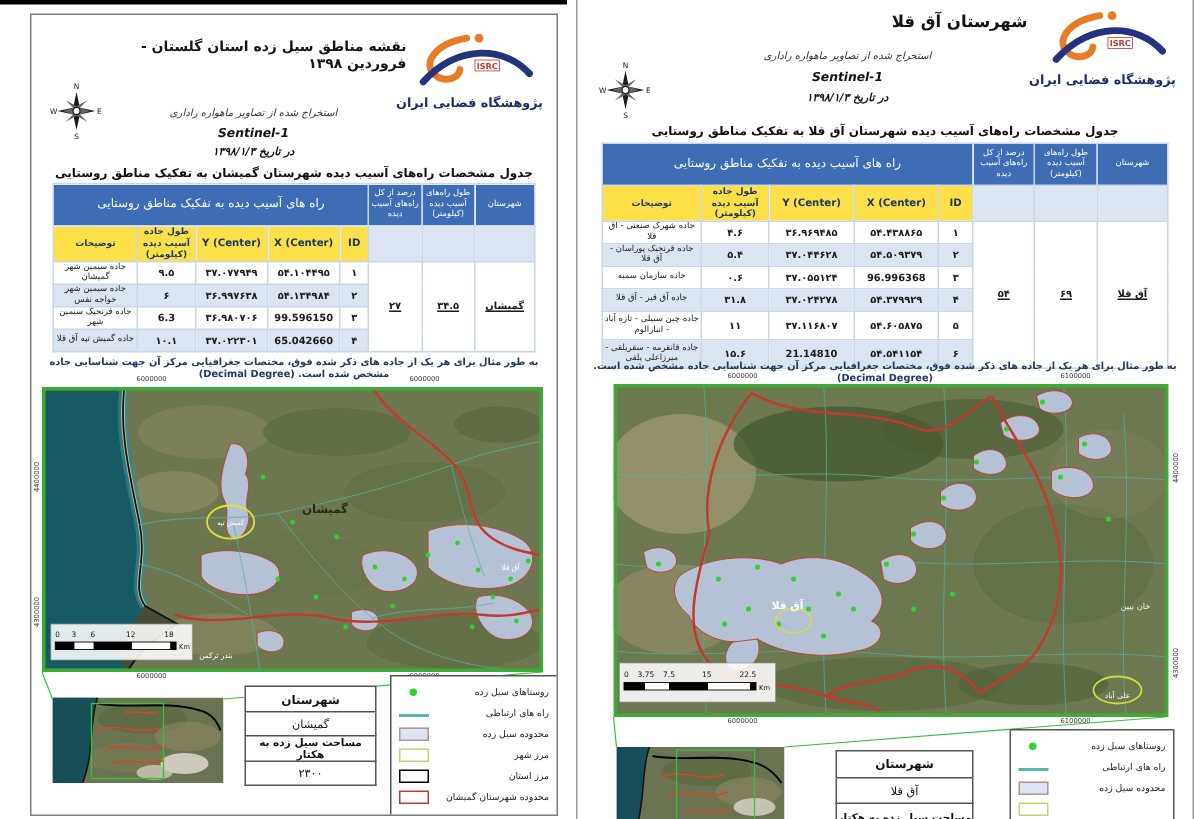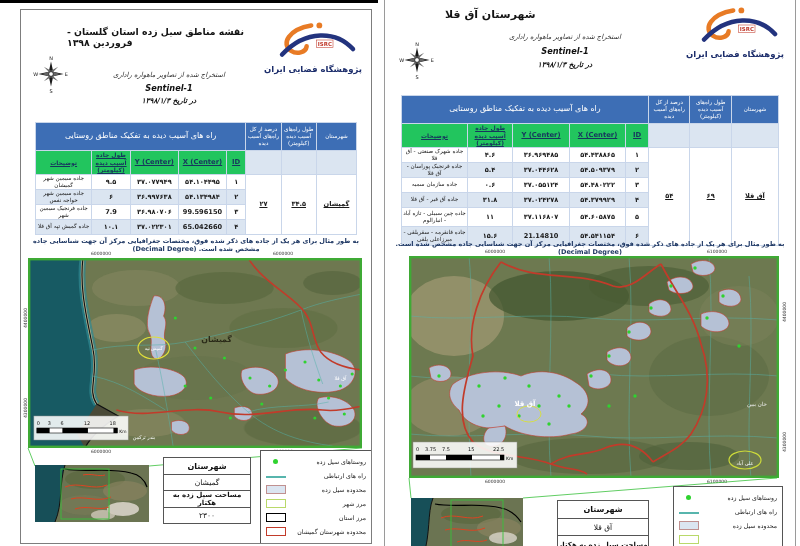--- a/index.html
+++ b/index.html
@@ -3,31 +3,31 @@
 <meta charset="utf-8">
 <style>
   html,body{margin:0;padding:0;background:#fff;}
   .canvas{position:relative;width:800px;height:546px;background:#fff;overflow:hidden;
           font-family:"DejaVu Sans",sans-serif;color:#111;}
   .toprule{position:absolute;left:0;top:0;width:378px;height:3px;background:#000;}
   .page{position:absolute;background:#fff;overflow:hidden;}
   .page-left{left:20px;top:9px;width:350px;height:533px;border:1px solid #7d7d7d;}
   .page-right{left:384px;top:0;width:410px;height:546px;border-left:1px solid #9a9a9a;border-right:1px solid #9a9a9a;}
   .rtl{direction:rtl;}
-  .hdr-title{position:absolute;text-align:left;font-weight:bold;color:#141414;direction:rtl;}
+  .hdr-title{position:absolute;text-align:right;font-weight:bold;color:#141414;direction:rtl;}
   .hdr-sub{position:absolute;text-align:center;color:#333;direction:rtl;font-style:italic;}
   .logo{position:absolute;width:104px;text-align:center;}
   .logo-org{font-size:8.5px;font-weight:bold;color:#1c2d6b;direction:rtl;white-space:nowrap;}
   .compass{position:absolute;}
   .caption{position:absolute;left:0;right:0;text-align:center;font-size:8px;font-weight:bold;color:#101010;direction:rtl;}
   table.roads{position:absolute;border-collapse:collapse;table-layout:fixed;background:#fff;border:1px solid #9fb3d1;}
   table.roads td,table.roads th{border:1px solid #c9d6ea;overflow:hidden;padding:0 1px;text-align:center;vertical-align:middle;}
   th.blue{background:#3d6eb5;color:#fff;font-weight:normal;font-size:5.6px;line-height:1.3;border:1px solid #fff;}
   th.blue.group{font-size:8px;}
-  th.green{background:#22c55e;color:#17365d;font-weight:bold;font-size:6px;line-height:1.25;border:1px solid #fff;text-decoration:underline;}
+  th.green{background:#fde047;color:#17365d;font-weight:bold;font-size:6px;line-height:1.25;border:1px solid #fff;}
   th.green.lat{font-size:6.8px;}
   td.gap{background:#dbe5f1;border:1px solid #fff;}
   td.merged{background:#fff;font-weight:bold;font-size:8px;color:#111;text-decoration:underline;}
   tr.datarow td{font-size:6.6px;color:#1a1a1a;font-weight:bold;height:14px;}
   tr.datarow td.desc{font-size:5.7px;font-weight:normal;color:#222;line-height:1.15;}
   tr.alt td{background:#dbe5f1;}
   .footnote{position:absolute;left:0;right:0;text-align:center;font-size:6.5px;font-weight:bold;color:#1f3864;direction:rtl;}
   .mapsvg{position:absolute;display:block;}
   .tick{position:absolute;font-size:4.5px;color:#333;white-space:nowrap;}
   .vtick{position:absolute;font-size:4.5px;color:#333;transform:rotate(-90deg);transform-origin:left top;white-space:nowrap;}
@@ -76,20 +76,21 @@
       <polygon points="20,8 22.5,19.5 34,22 22.5,24.5 20,36 17.5,24.5 6,22 17.5,19.5" fill="#1a1a1a"></polygon>
       <polygon points="28,14 22.5,19.5 30,22 22.5,24.5 28,30 20,25.5 12,30 17.5,24.5 10,22 17.5,19.5 12,14 20,18.5" fill="#666"></polygon>
       <circle cx="20" cy="22" r="2.6" fill="#fff" stroke="#111" stroke-width="0.8"></circle>
     </svg>
 
     <div class="hdr-title" style="left:46px;right:100px;top:16px;font-size:9.3px;">نقشه مناطق سیل زده استان گلستان - فروردین ۱۳۹۸</div>
     <div class="hdr-sub" style="left:46px;right:100px;top:61px;font-size:6.8px;text-align:center;">استخراج شده از تصاویر ماهواره راداری</div>
     <div class="hdr-sub" style="left:46px;right:100px;top:73px;font-size:8.2px;font-weight:bold;color:#111;text-align:center;">Sentinel-1</div>
     <div class="hdr-sub" style="left:46px;right:100px;top:86px;font-size:7.2px;font-weight:bold;color:#111;text-align:center;">در تاریخ ۱۳۹۸/۱/۳</div>
 
+    <div class="caption" style="top:101px;">جدول مشخصات راه‌های آسیب دیده شهرستان گمیشان به تفکیک مناطق روستایی</div>
 
     <table class="roads rtl" dir="rtl" style="left:14px;top:112px;width:322px;">
       <colgroup>
           <col style="width:12.5%">
           <col style="width:11%">
           <col style="width:11%">
           <col style="width:6%">
           <col style="width:15%">
           <col style="width:15%">
           <col style="width:12%">
@@ -126,21 +127,21 @@
         <td>۲</td>
         <td>۵۴.۱۳۴۹۸۴</td>
         <td>۳۶.۹۹۷۶۳۸</td>
         <td>۶</td>
         <td class="desc">جاده سیمین شهر خواجه نفس</td>
       </tr>
       <tr class="datarow">
         <td>۳</td>
         <td>99.596150</td>
         <td>۳۶.۹۸۰۷۰۶</td>
-        <td>7.9</td>
+        <td>6.3</td>
         <td class="desc">جاده فرنجیک سیمین شهر</td>
       </tr>
       <tr class="datarow alt">
         <td>۴</td>
         <td>65.042660</td>
         <td>۳۷.۰۲۲۳۰۱</td>
         <td>۱۰.۱</td>
         <td class="desc">جاده گمیش تپه آق قلا</td>
       </tr>
     </tbody>
@@ -313,20 +314,21 @@
       <polygon points="20,8 22.5,19.5 34,22 22.5,24.5 20,36 17.5,24.5 6,22 17.5,19.5" fill="#1a1a1a"></polygon>
       <polygon points="28,14 22.5,19.5 30,22 22.5,24.5 28,30 20,25.5 12,30 17.5,24.5 10,22 17.5,19.5 12,14 20,18.5" fill="#666"></polygon>
       <circle cx="20" cy="22" r="2.6" fill="#fff" stroke="#111" stroke-width="0.8"></circle>
     </svg>
 
     <div class="hdr-title" style="left:60px;right:110px;top:8px;font-size:11px;">شهرستان آق قلا</div>
     <div class="hdr-sub" style="left:60px;right:110px;top:33px;font-size:6.8px;text-align:center;">استخراج شده از تصاویر ماهواره راداری</div>
     <div class="hdr-sub" style="left:60px;right:110px;top:46px;font-size:8.2px;font-weight:bold;color:#111;text-align:center;">Sentinel-1</div>
     <div class="hdr-sub" style="left:60px;right:110px;top:60px;font-size:7.2px;font-weight:bold;color:#111;text-align:center;">در تاریخ ۱۳۹۸/۱/۳</div>
 
+    <div class="caption" style="top:83px;">جدول مشخصات راه‌های آسیب دیده شهرستان آق قلا به تفکیک مناطق روستایی</div>
 
     <table class="roads rtl" dir="rtl" style="left:16px;top:95px;width:378px;">
       <colgroup>
           <col style="width:12.5%">
           <col style="width:11%">
           <col style="width:11%">
           <col style="width:6%">
           <col style="width:15%">
           <col style="width:15%">
           <col style="width:12%">
@@ -361,21 +363,21 @@
       </tr>
       <tr class="datarow alt">
         <td>۲</td>
         <td>۵۴.۵۰۹۳۷۹</td>
         <td>۳۷.۰۴۴۶۲۸</td>
         <td>۵.۴</td>
         <td class="desc">جاده قرنجیک پوراسان - آق قلا</td>
       </tr>
       <tr class="datarow">
         <td>۳</td>
-        <td>۵۴.۴۸۰۲۲۲</td>
+        <td>96.996368</td>
         <td>۳۷.۰۵۵۱۲۴</td>
         <td>۰.۶</td>
         <td class="desc">جاده سازمان سمیه</td>
       </tr>
       <tr class="datarow alt">
         <td>۴</td>
         <td>۵۴.۳۷۹۹۲۹</td>
         <td>۳۷.۰۲۴۲۷۸</td>
         <td>۳۱.۸</td>
         <td class="desc">جاده آق قیر - آق قلا</td>

